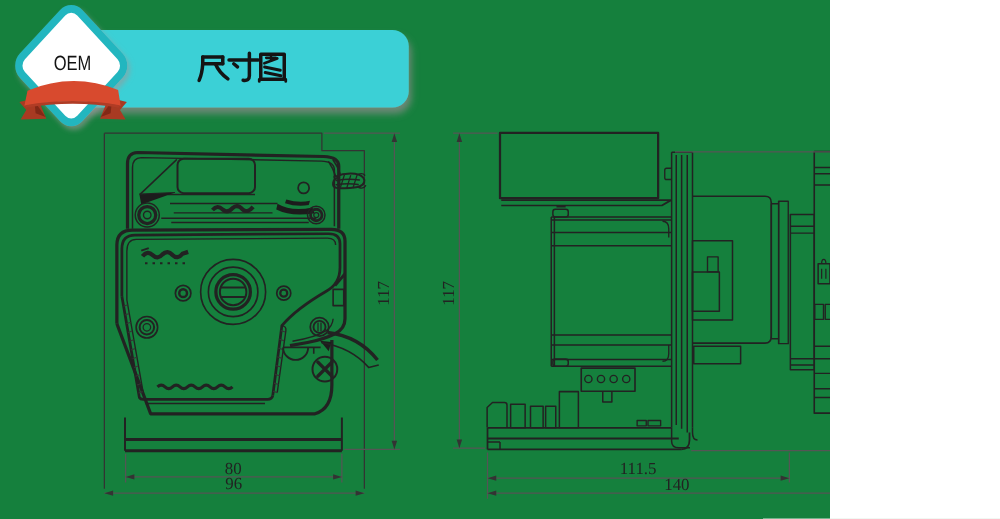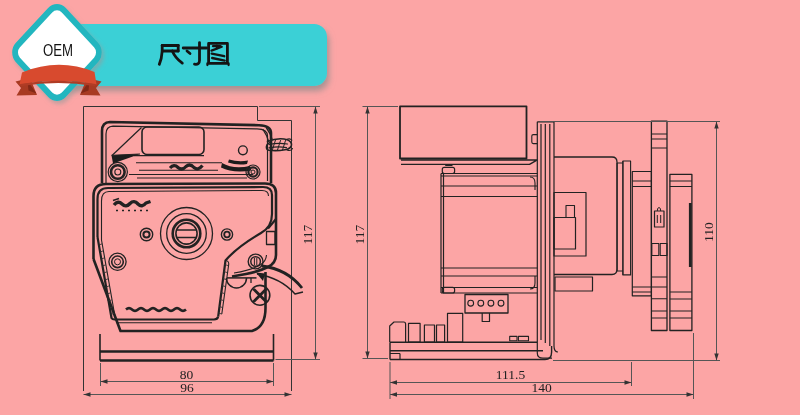--- a/index.html
+++ b/index.html
@@ -1,16 +1,16 @@
 <!DOCTYPE html>
 <html><head>
 <meta charset="utf-8">
 <style>
   html,body{margin:0;padding:0;background:#fff;}
-  #canvas{position:relative;width:800px;height:415px;background:#fca5a5;overflow:hidden;
+  #canvas{position:relative;width:664px;height:415px;background:#15803d;overflow:hidden;
           font-family:"Liberation Sans", sans-serif;}
   svg{position:absolute;left:0;top:0;}
 </style>
 </head>
 <body>
 <div id="canvas">
 <svg width="800" height="415" viewBox="0 0 800 415">
 
   <defs>
     <filter id="barshadow" x="-20%" y="-20%" width="140%" height="160%">

